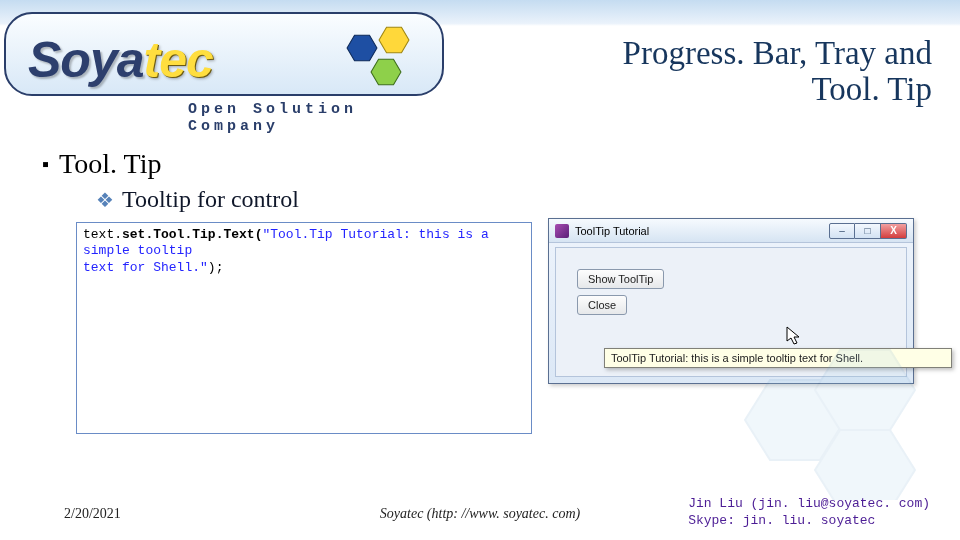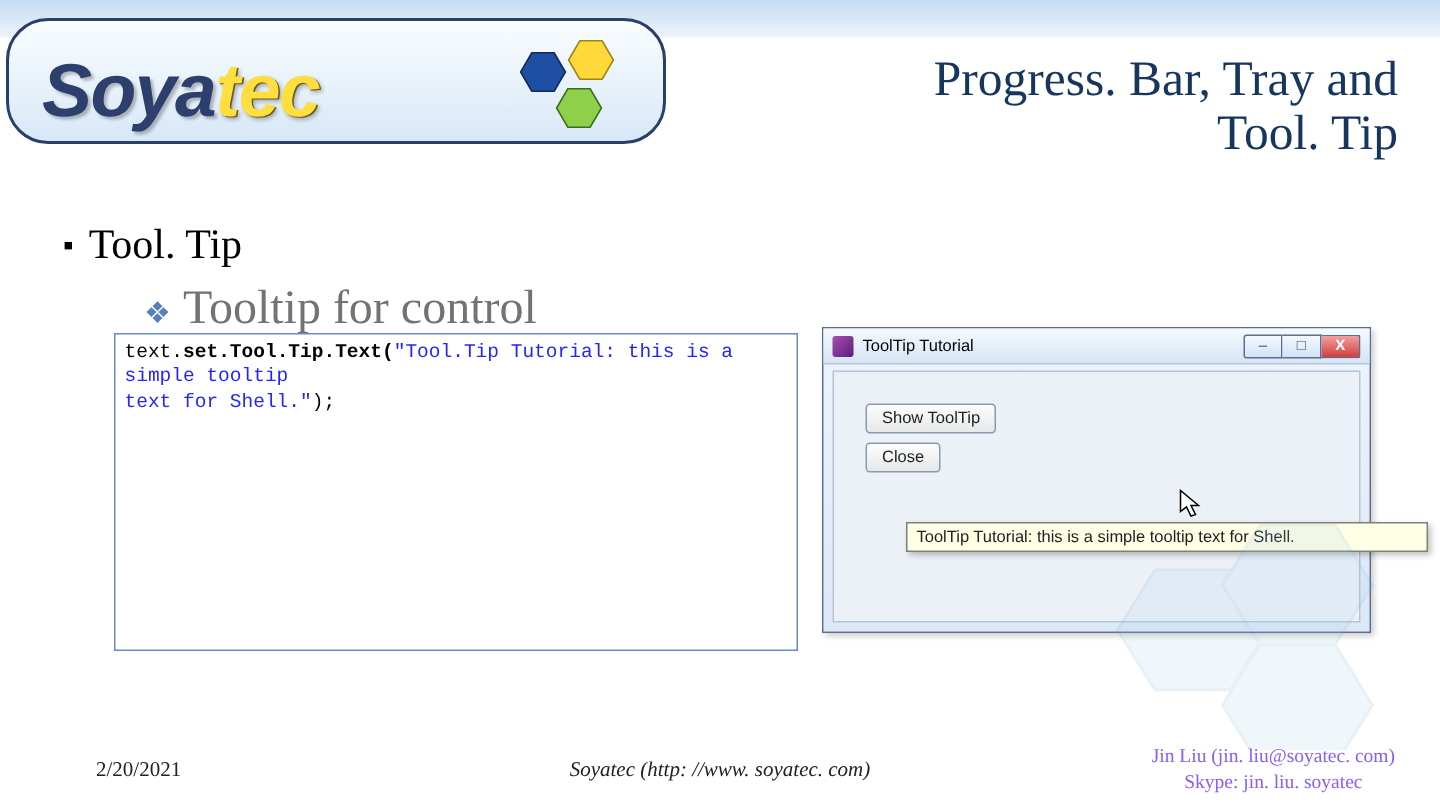--- a/index.html
+++ b/index.html
@@ -79,22 +79,22 @@
     left:42px; top:148px;
     font-size:28px;
     color:#000;
   }
   .bullet-1::before{
     content:"▪"; color:#000; margin-right:10px; font-size:20px; vertical-align:2px;
   }
   .bullet-2 {
     position:absolute;
     left:96px; top:186px;
-    font-size:32px;
-    color:#737373;
+    font-size:24px;
+    color:#0f172a;
   }
   .bullet-2::before{
     content:"❖"; color:#5682b9; margin-right:8px; font-size:20px;
   }
   
   .code-box {
     position:absolute;
     left:76px; top:222px;
     width:456px; height:212px;
     border:1px solid #6a8cc6;
@@ -111,21 +111,21 @@
   .demo {
     position:absolute;
     left:548px; top:218px;
     width:368px; height:172px;
     font-family:"Segoe UI", Tahoma, sans-serif;
     font-size:11px;
   }
   .win-frame{
     position:absolute;
     left:0; top:0;
-    width:366px; height:204px;
+    width:366px; height:166px;
     border:1px solid #5a6f91;
     background:linear-gradient(to bottom,#eef4fc,#dce8f6);
     box-shadow:2px 2px 4px rgba(0,0,0,.2);
   }
   .win-title{
     position:absolute;
     left:0;top:0;right:0;height:24px;
     padding:0 6px;
     display:flex;align-items:center;justify-content:space-between;
     background:linear-gradient(to bottom,#f6fafe,#d6e4f3);
@@ -194,22 +194,22 @@
   }
   .footer-center{
     position:absolute;
     left:0;right:0;bottom:18px;
     text-align:center;
     font-size:14px;color:#222;font-style:italic;
   }
   .footer-right{
     position:absolute;
     right:30px; bottom:10px;
-    text-align:center;
-    font-size:13px;color:#8b5cf6;line-height:1.3;
+    text-align:left;
+    font-size:13px;color:#4c1d95;line-height:1.3;font-family:Liberation Mono, monospace;
   }
   
   .wm {
     position:absolute;
     right:20px; bottom:40px;
     width:260px;height:160px;
     opacity:.15;
     pointer-events:none;
   }
   .wm svg{width:100%;height:100%;}
@@ -232,20 +232,21 @@
   <div class="hex h2">
     <svg viewBox="0 0 30 26">
         <polygon points="8,1 22,1 29,13 22,25 8,25 1,13" fill="#ffd83a" stroke="#9e8612" stroke-width="1"></polygon>
       </svg>
   </div>
   <div class="hex h3">
     <svg viewBox="0 0 30 26">
         <polygon points="8,1 22,1 29,13 22,25 8,25 1,13" fill="#8ed04a" stroke="#3e6e1c" stroke-width="1"></polygon>
       </svg>
   </div>
+  <div class="logo-tagline">Open Solution Company</div>
 </div>
 
 <div class="title">
   <span>Progress. Bar, Tray and</span><br>
   <span>Tool. Tip</span>
 </div>
 
 <div class="bullet-1">Tool. Tip</div>
 <div class="bullet-2">Tooltip for control</div>
 

